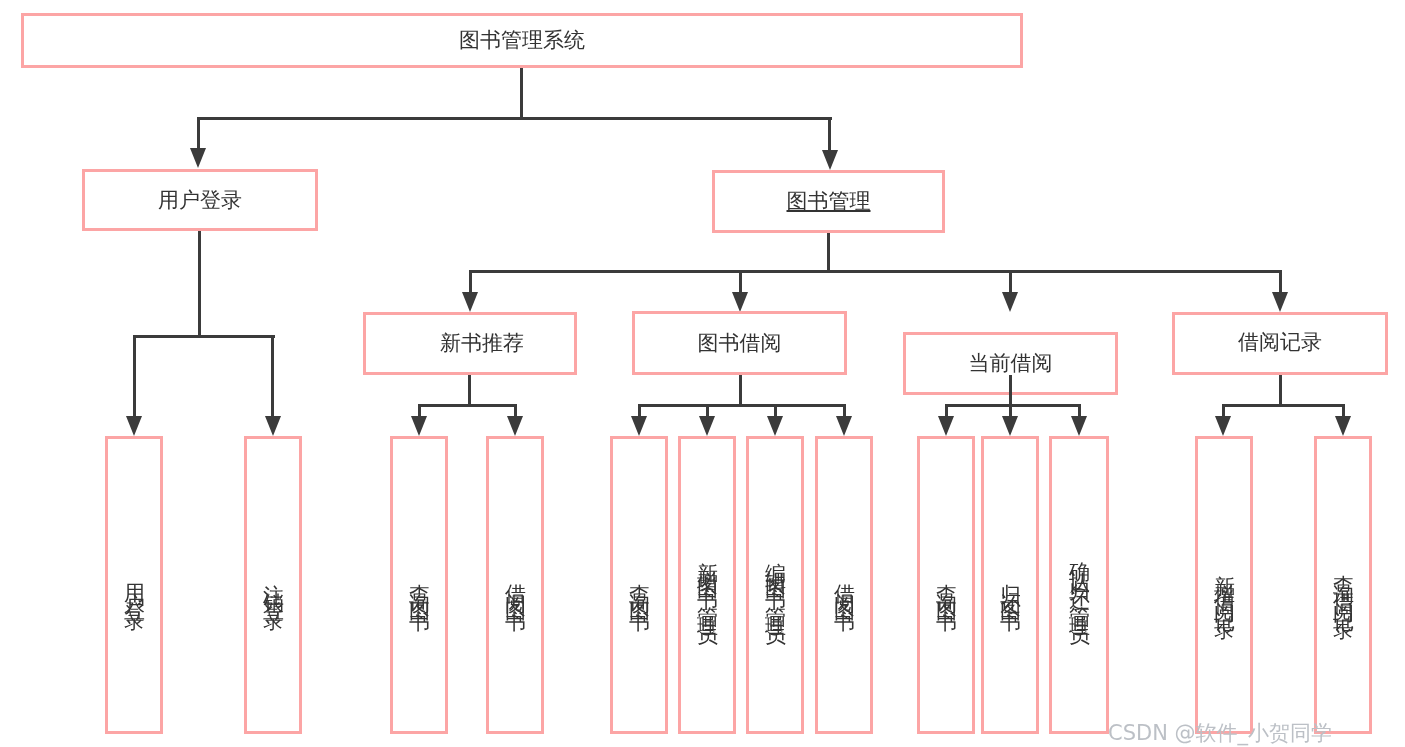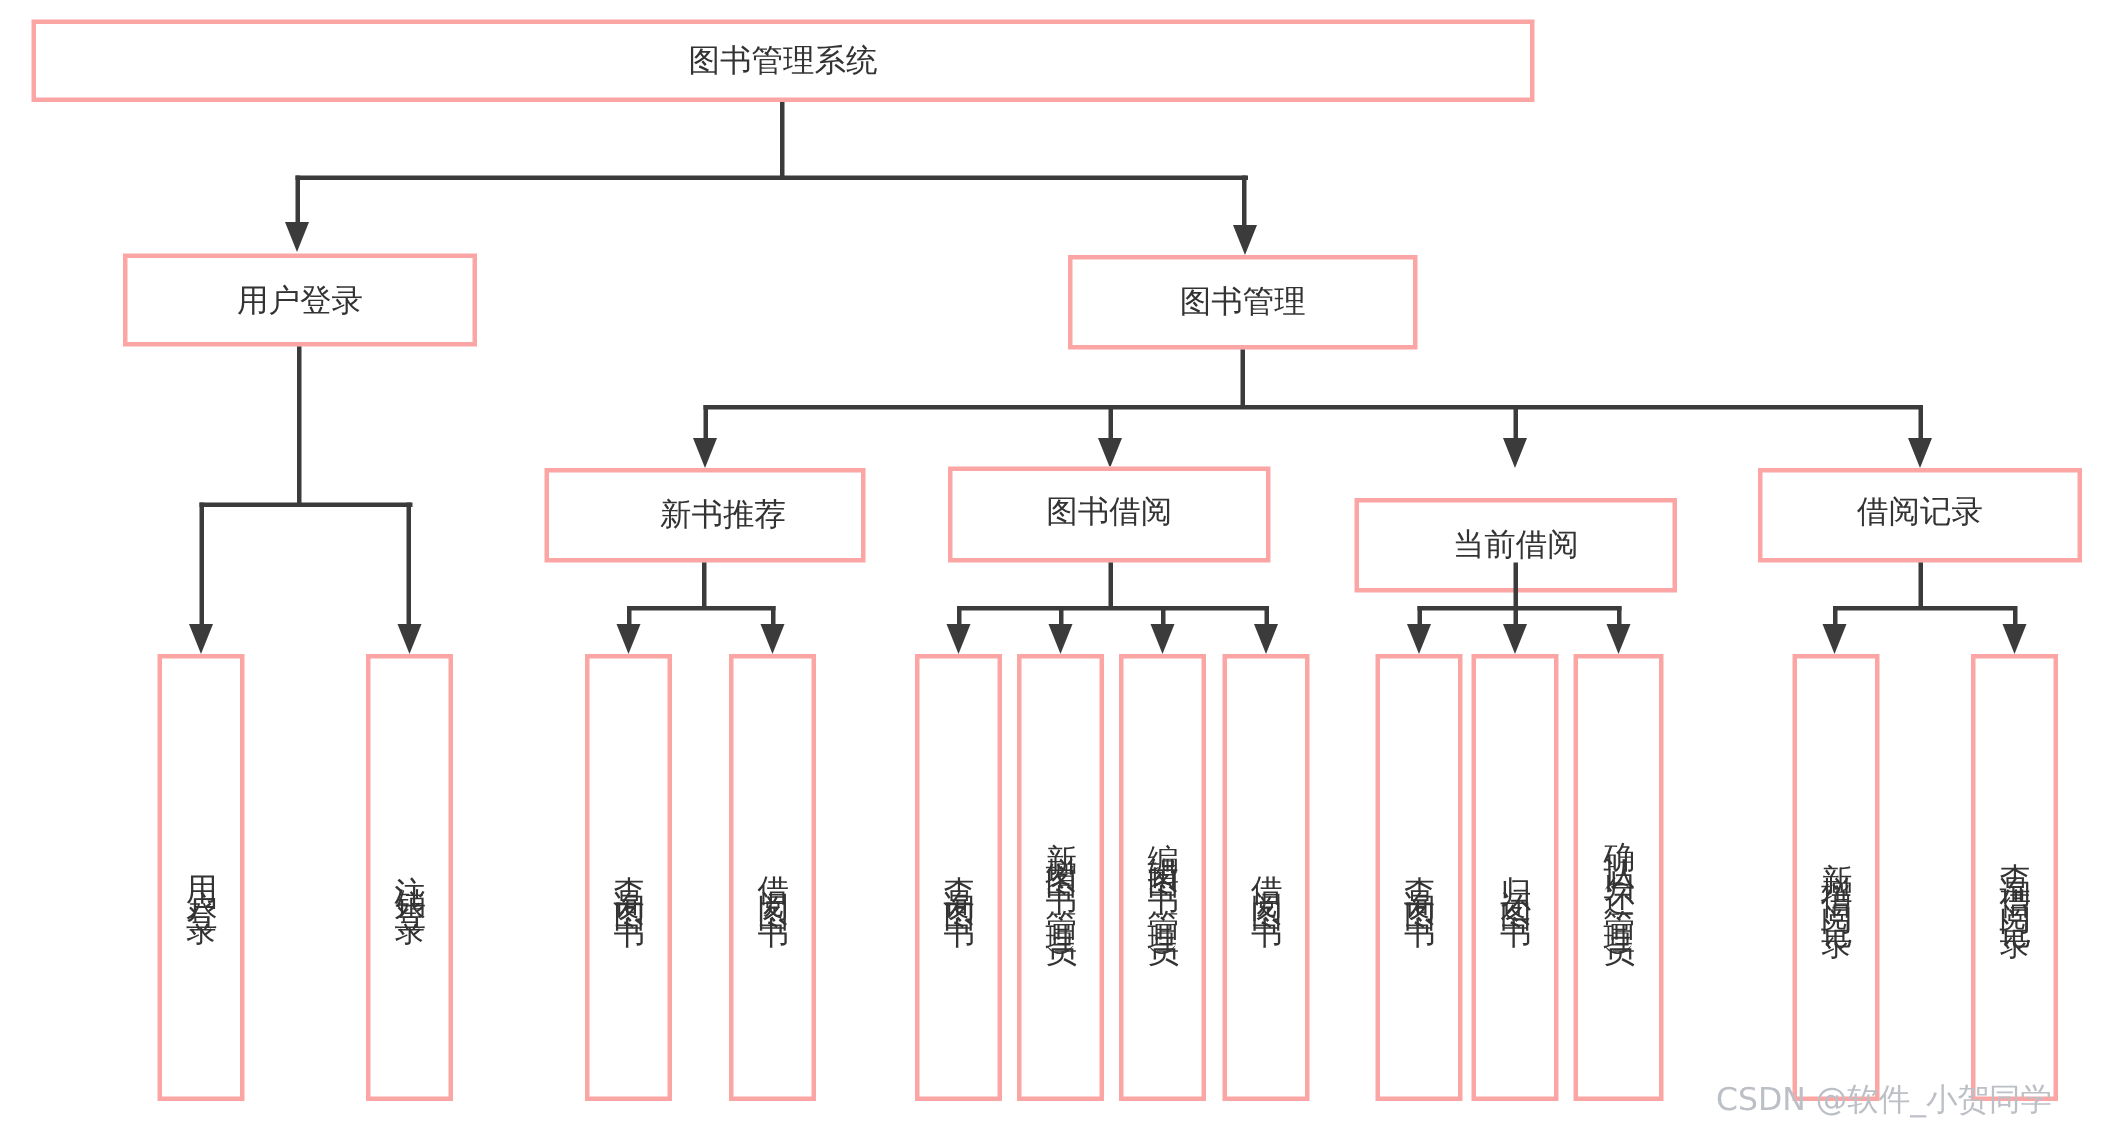--- a/index.html
+++ b/index.html
@@ -33,21 +33,21 @@
   .vline { position: absolute; width: 3px; background: #3b3b3b; }
   .arrow {
     position: absolute;
     width: 0; height: 0;
     border-left: 8px solid transparent;
     border-right: 8px solid transparent;
     border-top: 20px solid #3b3b3b;
   }
   .watermark {
     position: absolute;
-    left: 1144px;
+    left: 1108px;
     top: 719px;
     color: #bcc0c6;
     font-size: 21px;
     white-space: nowrap;
     z-index: 5;
     text-align: right;
   }
 </style>
 </head>
 <body>
@@ -61,21 +61,21 @@
   <div class="vline" style="left:520px; top:68px; height:51px;"></div>
   <div class="hline" style="left:197px; top:117px; width:635px;"></div>
   <div class="vline" style="left:197px; top:117px; height:33px;"></div>
   <div class="arrow" style="left:190px; top:148px;"></div>
   <div class="vline" style="left:828px; top:117px; height:34px;"></div>
   <div class="arrow" style="left:822px; top:150px;"></div>
 
   <div class="box" style="left:82px; top:169px; width:236px; height:62px;">
     <span>用户登录</span>
   </div>
-  <div class="box" style="left:712px; top:170px; width:233px; height:63px;">
+  <div class="box" style="left:712px; top:170px; width:233px; height:63px;text-decoration:underline;">
     <span>图书管理</span>
   </div>
 
   <div class="vline" style="left:198px; top:231px; height:107px;"></div>
   <div class="hline" style="left:133px; top:335px; width:142px;"></div>
   <div class="vline" style="left:133px; top:335px; height:82px;"></div>
   <div class="arrow" style="left:126px; top:416px;"></div>
   <div class="vline" style="left:271px; top:335px; height:82px;"></div>
   <div class="arrow" style="left:265px; top:416px;"></div>
 
@@ -86,21 +86,21 @@
   <div class="vline" style="left:739px; top:270px; height:24px;"></div>
   <div class="arrow" style="left:732px; top:292px;"></div>
   <div class="vline" style="left:1009px; top:270px; height:24px;"></div>
   <div class="arrow" style="left:1002px; top:292px;"></div>
   <div class="vline" style="left:1279px; top:270px; height:24px;"></div>
   <div class="arrow" style="left:1272px; top:292px;"></div>
 
   <div class="box" style="left:363px; top:312px; width:214px; height:63px;padding-left:24px;">
     <span>新书推荐</span>
   </div>
-  <div class="box" style="left:632px; top:311px; width:215px; height:64px;font-family:Liberation Mono, monospace;">
+  <div class="box" style="left:632px; top:311px; width:215px; height:64px;">
     <span>图书借阅</span>
   </div>
   <div class="box" style="left:903px; top:332px; width:215px; height:63px;">
     <span>当前借阅</span>
   </div>
   <div class="box" style="left:1172px; top:312px; width:216px; height:63px;font-family:Liberation Mono, monospace;">
     <span>借阅记录</span>
   </div>
 
   <div class="vline" style="left:468px; top:375px; height:31px;"></div>

